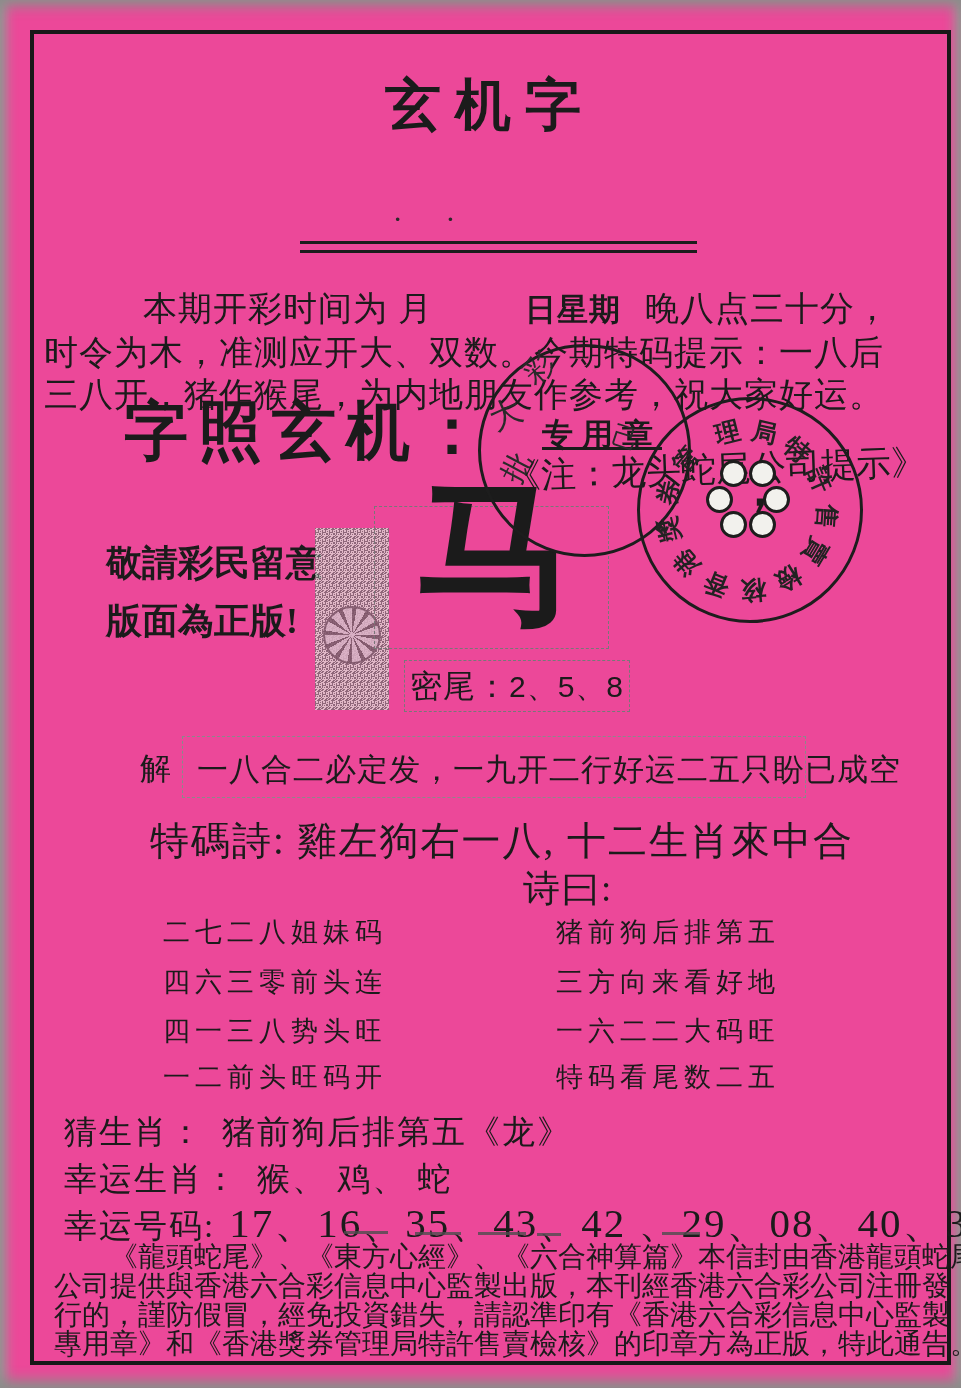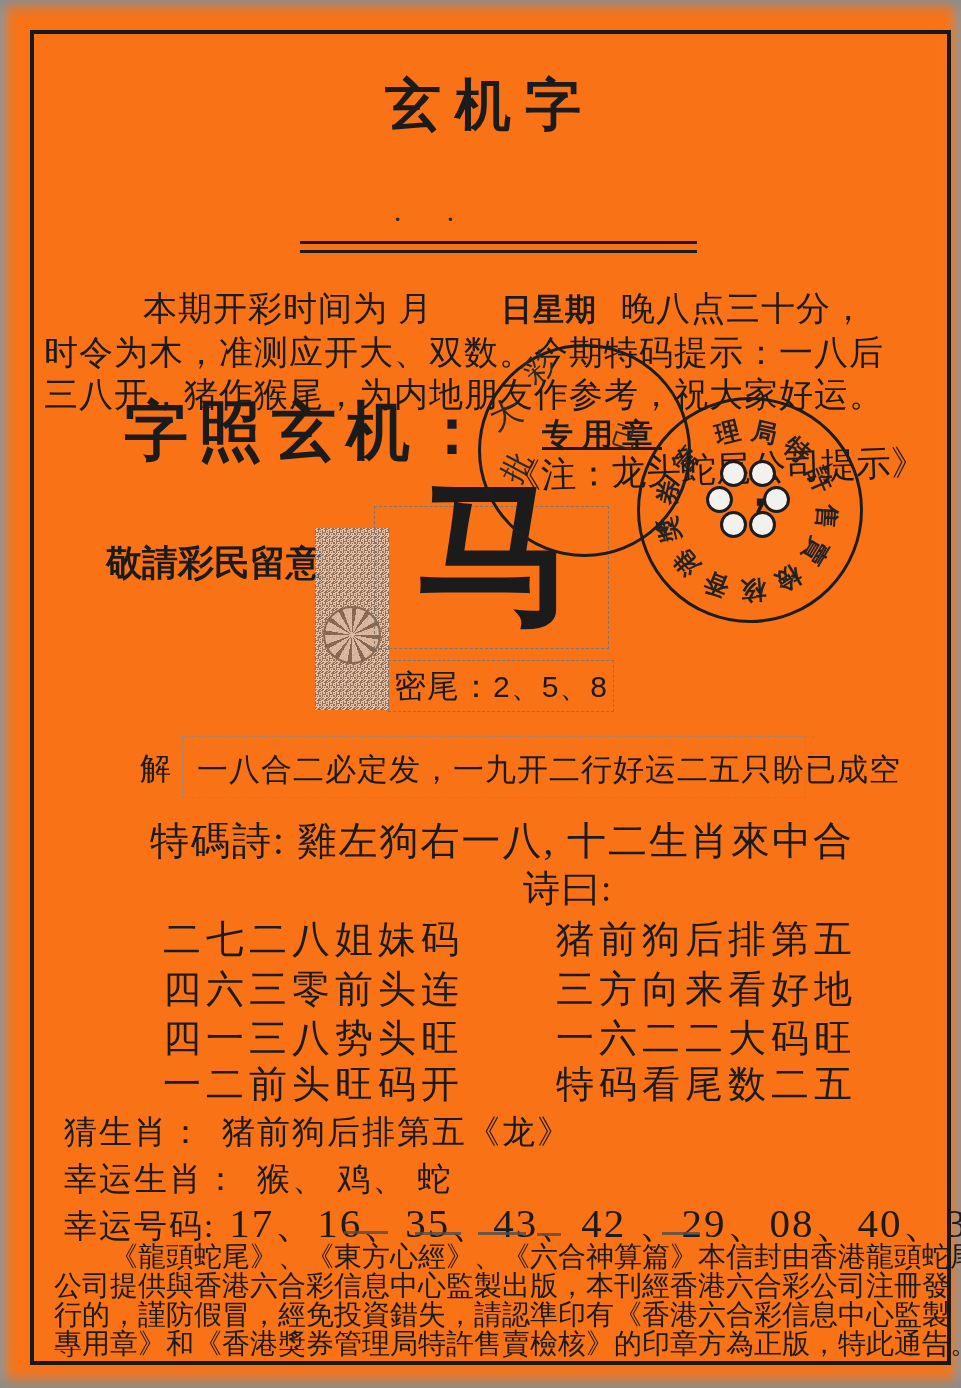--- a/index.html
+++ b/index.html
@@ -1,75 +1,75 @@
 <!DOCTYPE html>
 <html><head>
 <meta charset="utf-8">
 <style>
   html,body{margin:0;padding:0;background:#8f8e8c;}
   #scan{
     position:relative;width:961px;height:1388px;margin:0 auto;
-    background:#f97316;overflow:hidden;
+    background:#ec4899;overflow:hidden;
     font-family:"Liberation Serif","DejaVu Serif",serif;color:#1b1b1b;
     box-shadow:inset 0 10px 14px -4px #8c8c8a, inset 0 -12px 14px -4px #8c8c8a,
                inset 10px 0 12px -4px #9b9b99, inset -10px 0 12px -4px #9b9b99;
   }
   .abs{position:absolute;white-space:nowrap;}
   
   .frame{position:absolute;left:30px;top:30px;width:913px;height:1327px;
          border:4px solid #181818;}
   
   .title{left:40px;top:68px;width:900px;text-align:center;font-size:56px;
          font-weight:800;letter-spacing:14px;}
   .title-dots{left:394px;top:206px;font-size:22px;font-weight:700;letter-spacing:20px;color:#2a2a2a;}
   .double-rule{left:300px;top:241px;width:397px;height:12px;box-sizing:border-box;
          border-top:3px solid #1c1c1c;border-bottom:3px solid #1c1c1c;}
   
   .intro{font-size:34px;letter-spacing:1px;}
   .intro-l1{left:44px;top:286px;padding-left:99px;}
   .intro-l2{left:44px;top:330px;}
   .intro-l3{left:44px;top:372px;}
   .intro-month{margin-left:10px;}
-  .intro-day{margin-left:68px;font-size:31px;font-weight:700;}
+  .intro-day{margin-left:92px;font-size:31px;font-weight:700;}
   .intro-time{margin-left:24px;}
   
   .reveal-heading{left:124px;top:388px;font-size:64px;font-weight:700;letter-spacing:10px;}
   .notice{left:106px;top:534px;font-size:36px;font-weight:600;line-height:58px;white-space:nowrap;}
   .watermark{left:315px;top:528px;width:74px;height:182px;opacity:.75;
      background-image:
        repeating-conic-gradient(from 12deg,#6e6e6e 0deg 8deg,#e8e6e1 8deg 17deg),
        repeating-conic-gradient(from 67deg,#8f8f8f 0deg 6deg,transparent 6deg 14deg);
      background-size:7px 9px,11px 13px;filter:contrast(.9);}
   .wheel{position:absolute;left:8px;top:78px;width:54px;height:54px;border-radius:50%;
      border:2px solid #555;background:repeating-conic-gradient(#555 0deg 10deg,#ddd 10deg 30deg);opacity:.85;}
   .ma-box{left:374px;top:506px;width:233px;height:141px;border:1px dashed #787878;}
   .ma-char{left:386px;top:468px;width:218px;text-align:center;font-size:158px;
      line-height:1.1;font-weight:600;}
-  .miwei-box{left:388px;top:660px;width:224px;height:50px;border:1px dashed #787878;
+  .miwei-box{left:404px;top:660px;width:224px;height:50px;border:1px dashed #787878;
      text-align:center;line-height:50px;font-size:32px;letter-spacing:1px;}
   .digits{font-family:"Liberation Sans","DejaVu Sans",sans-serif;font-size:30px;}
   
   .stamp{border:3px solid #1d1d1d;border-radius:50%;position:absolute;background:transparent;}
   .stamp-left{left:478px;top:344px;width:207px;height:207px;}
   .stamp-right{left:637px;top:397px;width:220px;height:220px;}
   .stamp-center-text{left:542px;top:414px;font-size:31px;letter-spacing:9px;font-weight:600;text-decoration:underline;}
   .edge-char{position:absolute;font-size:30px;color:#2a2a2a;}
   .stamp-note{left:506px;top:446px;font-size:35px;transform:rotate(-2deg);letter-spacing:0px;}
   .ring-char{position:absolute;font-size:25px;font-weight:600;color:#222;}
   .flower-circle{position:absolute;width:27px;height:27px;border:3px solid #1d1d1d;
      border-radius:50%;box-sizing:border-box;background:#f2f1ed;}
   .flower-comma{left:735px;top:455px;font-size:50px;font-weight:700;z-index:3;}
   
   .jie-label{left:140px;top:748px;font-size:31px;}
   .jie-box{left:182px;top:736px;width:622px;height:60px;border:1px dashed #8a8a8a;}
   .jie-text{left:197px;top:749px;font-size:31px;letter-spacing:1px;}
   
   .tema-line{left:150px;top:814px;font-size:39px;letter-spacing:2px;}
   .shiyue{left:523px;top:864px;font-size:37px;letter-spacing:2px;}
-  .poem{font-size:38px;letter-spacing:5px;}
+  .poem{font-size:27px;letter-spacing:5px;}
   .poem-l{left:163px;}
   .poem-r{left:556px;}
   .row0{top:914px;}.row1{top:964px;}.row2{top:1013px;}.row3{top:1059px;}
   
   .pred{font-size:33px;letter-spacing:2px;}
   .guess-line{left:64px;top:1110px;}
   .luckyz-line{left:64px;top:1157px;}
   .luckyn-line{left:64px;top:1196px;}
   .pred-gap{margin-left:18px;}
   .lucky-numbers{font-size:41px;letter-spacing:2px;margin-left:14px;}
@@ -93,20 +93,21 @@
   <div class="abs intro intro-l1">
     <span>本期开彩时间为</span><span class="intro-month">月</span><span class="intro-day">日星期</span><span class="intro-time">晚八点三十分，</span>
   </div>
   <div class="abs intro intro-l2">时令为木，准测应开大、双数。今期特码提示：一八后</div>
   <div class="abs intro intro-l3">三八开，猪作猴尾，为内地朋友作参考，祝大家好运。</div>
 
   <div class="abs reveal-heading">字照玄机：</div>
 
   <div class="abs notice">
     <div>敬請彩民留意</div>
+    <div>版面為正版!</div>
   </div>
 
   <div class="abs watermark">
     <div class="wheel"></div>
   </div>
 
   <div class="abs ma-box"></div>
   <div class="abs ma-char">马</div>
 
   <div class="abs miwei-box">

